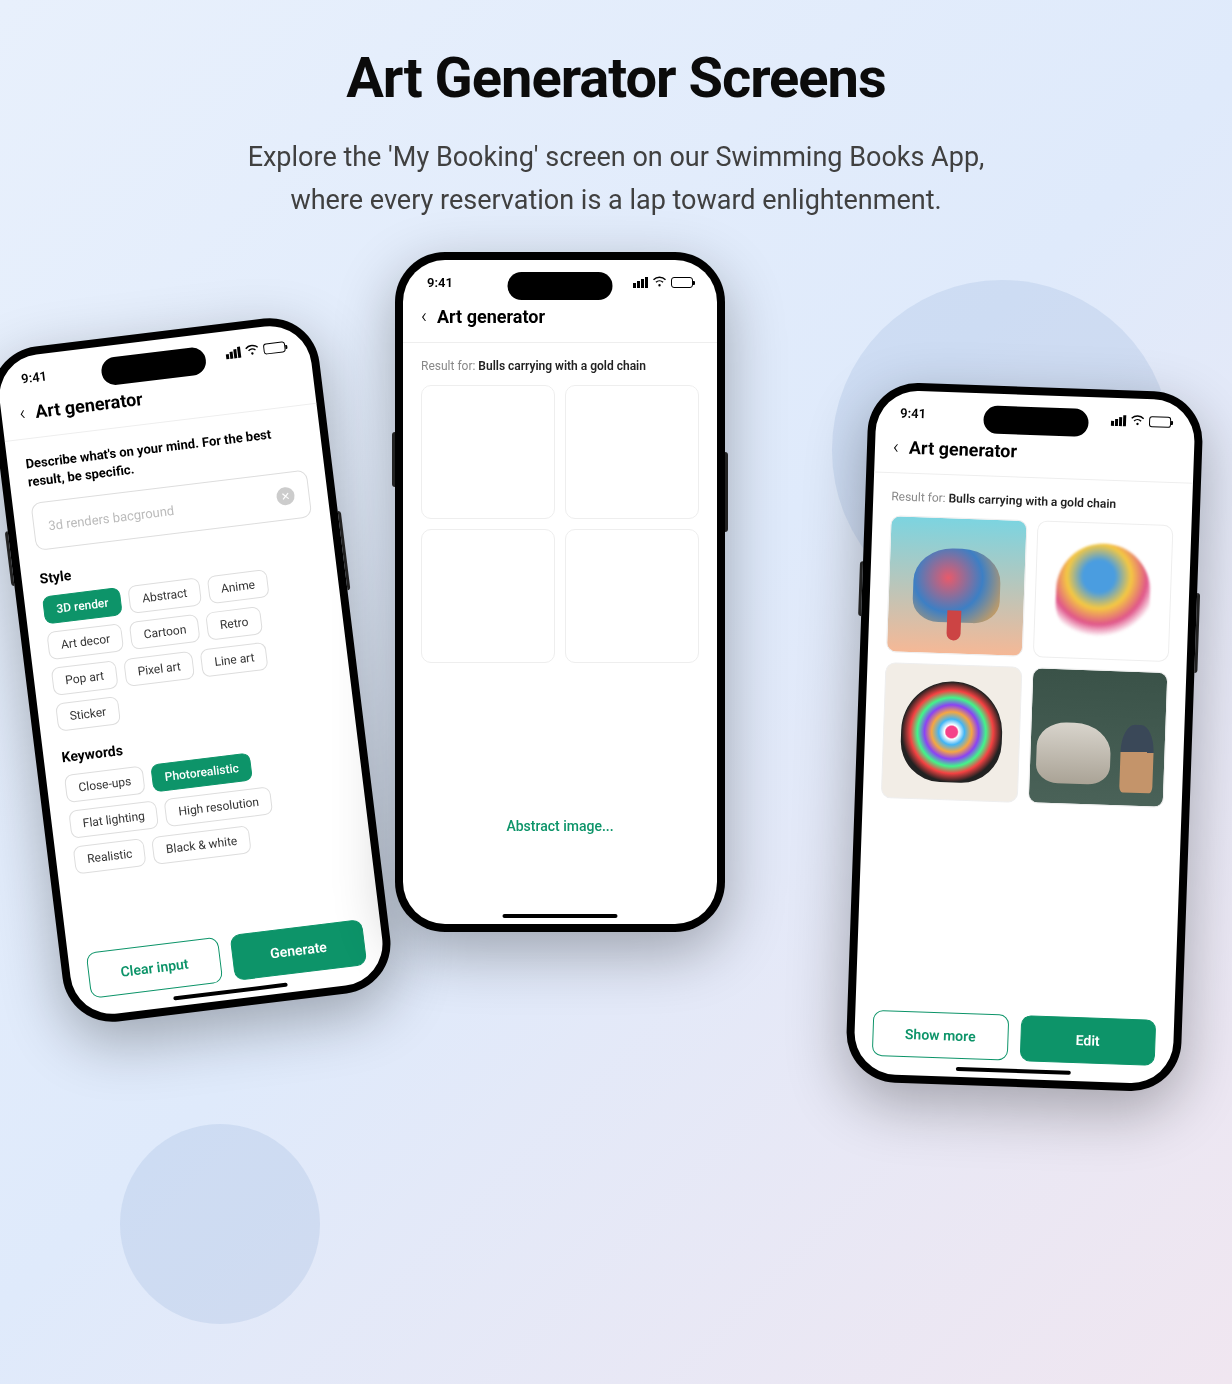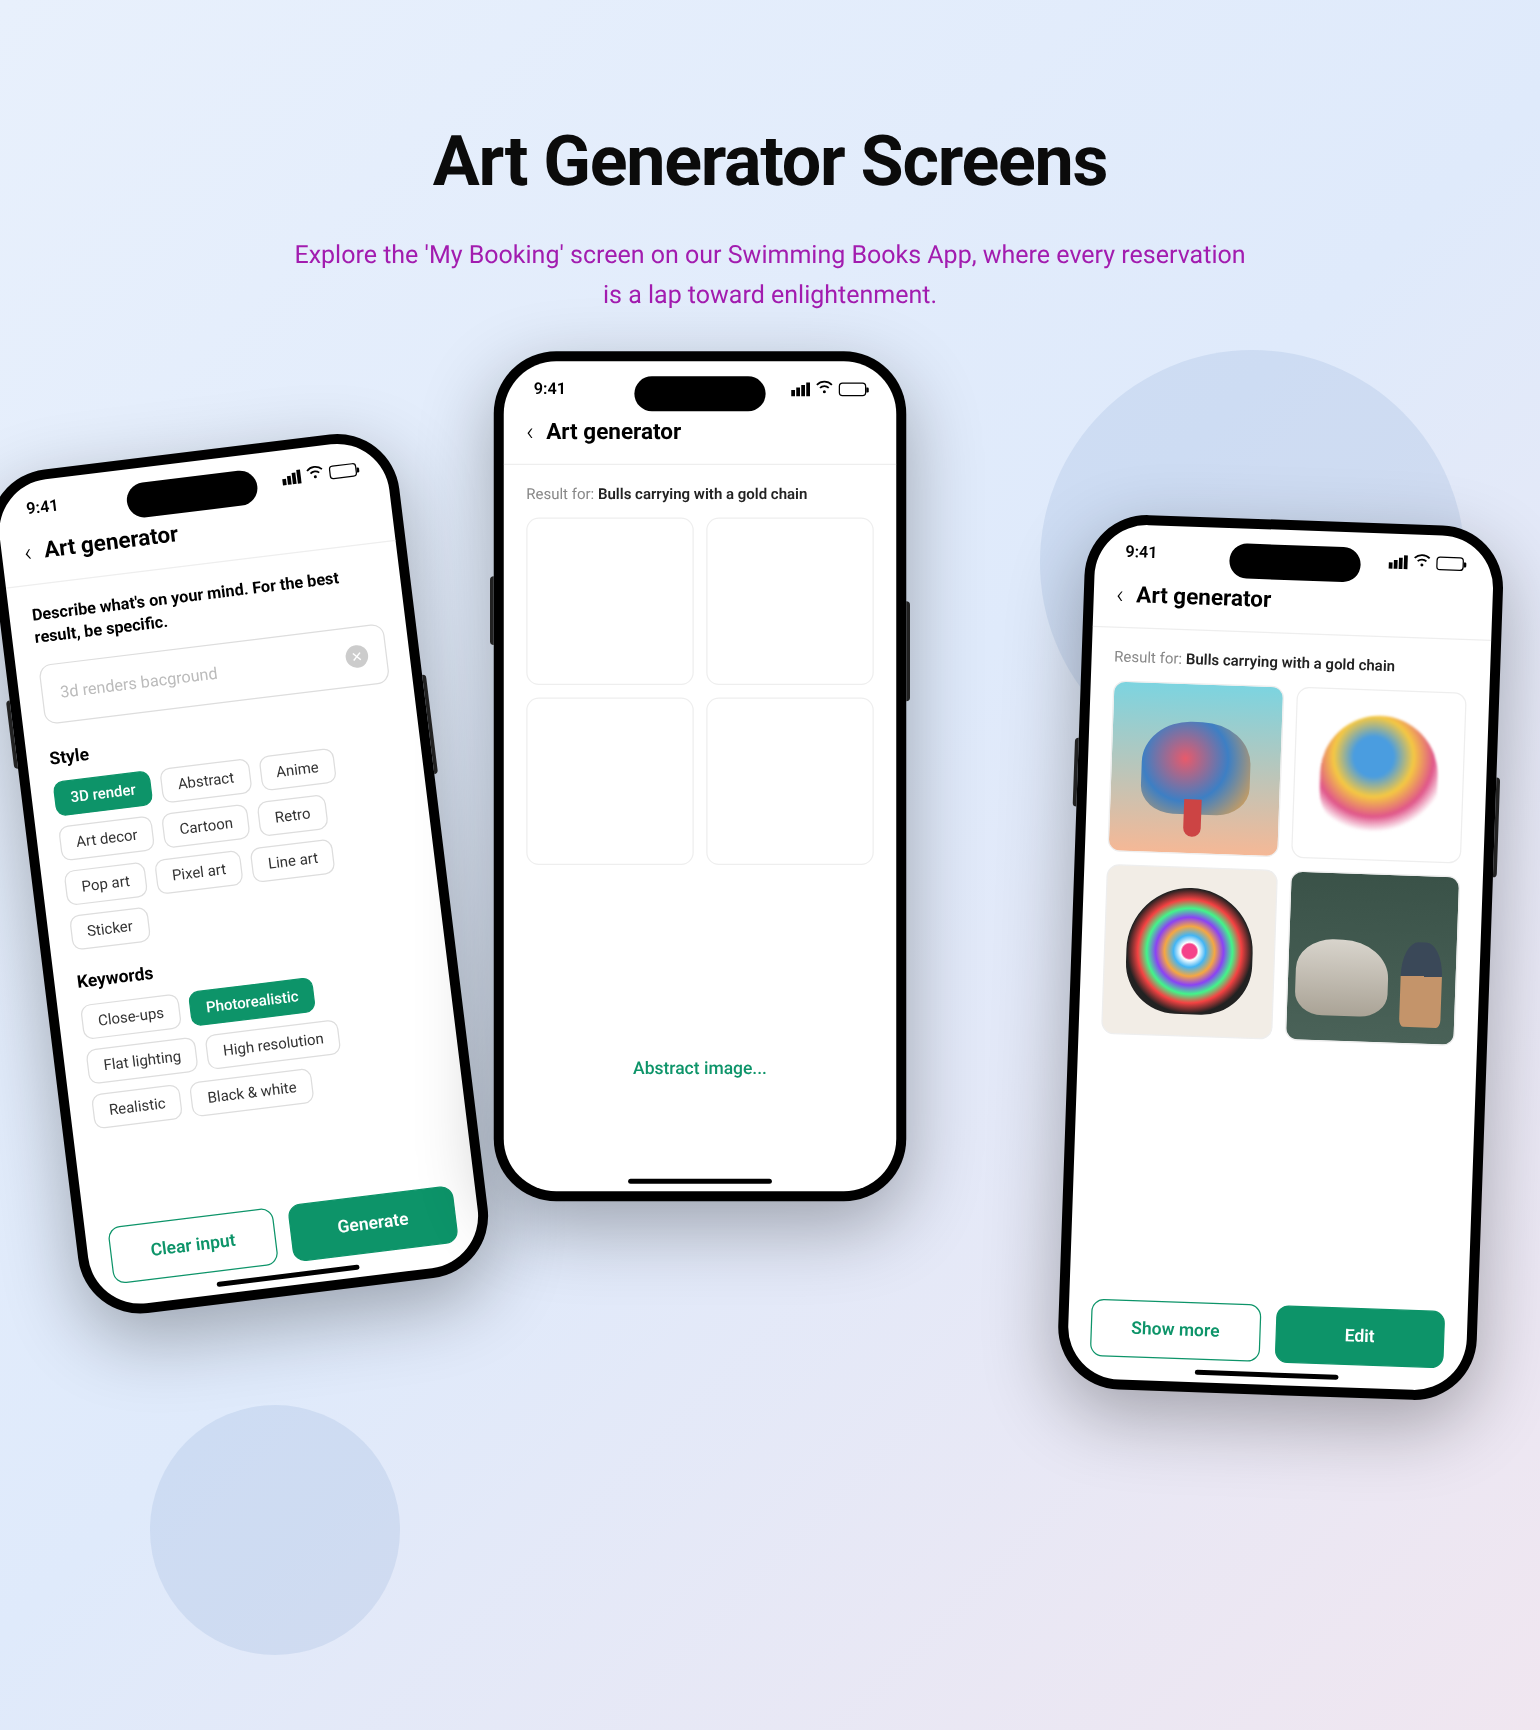--- a/index.html
+++ b/index.html
@@ -1,21 +1,21 @@
 <!DOCTYPE html>
 <html><head>
 <meta charset="utf-8">
 <style>
 *{margin:0;padding:0;box-sizing:border-box;font-family:-apple-system,BlinkMacSystemFont,"Segoe UI",Roboto,sans-serif}
 body{width:1232px;height:1384px;background:linear-gradient(135deg,#e8f0fc 0%,#dfeafb 50%,#f0e6f0 100%);position:relative;overflow:hidden}
 .bg-circle-1{position:absolute;width:340px;height:340px;border-radius:50%;background:rgba(150,180,220,0.25);right:60px;top:280px}
 .bg-circle-2{position:absolute;width:200px;height:200px;border-radius:50%;background:rgba(150,180,220,0.25);left:120px;bottom:60px}
-.header{text-align:center;padding-top:96px}
+.header{text-align:center;padding-top:45px}
 .main-title{font-size:56px;font-weight:700;color:#0b0b0b;letter-spacing:-1px}
-.subtitle{font-size:20px;color:#a21caf;margin-top:25px;line-height:1.6;max-width:780px;margin-left:auto;margin-right:auto}
+.subtitle{font-size:27px;color:#404040;margin-top:25px;line-height:1.6;max-width:780px;margin-left:auto;margin-right:auto}
 .phones{position:relative;width:100%;height:900px;margin-top:30px}
 
 .phone{position:absolute;width:330px;height:680px;background:#000;border-radius:50px;padding:8px;box-shadow:0 20px 60px rgba(0,0,0,0.3)}
 .phone::before{content:"";position:absolute;left:-3px;top:180px;width:3px;height:55px;background:#222;border-radius:3px 0 0 3px}
 .phone::after{content:"";position:absolute;right:-3px;top:200px;width:3px;height:80px;background:#222;border-radius:0 3px 3px 0}
 .phone-inner{width:100%;height:100%;background:#fff;border-radius:42px;overflow:hidden;position:relative}
 .notch{position:absolute;top:12px;left:50%;transform:translateX(-50%);width:105px;height:28px;background:#000;border-radius:18px;z-index:10}
 .statusbar{display:flex;justify-content:space-between;align-items:center;padding:14px 24px 4px;font-size:13px;font-weight:600}
 .status-right{display:flex;gap:4px;align-items:center}
 .signal{display:inline-flex;align-items:flex-end;gap:1px}

